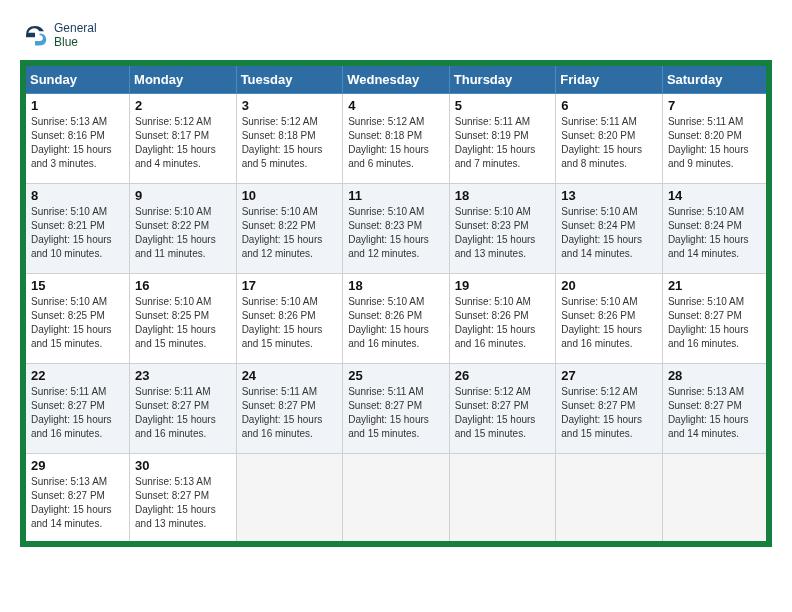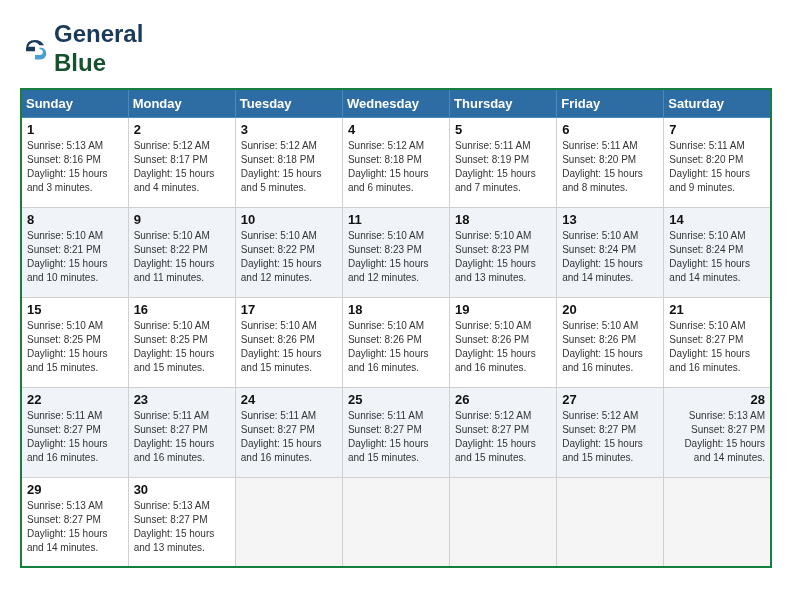--- a/index.html
+++ b/index.html
@@ -14,22 +14,22 @@
       display: flex;
       justify-content: space-between;
       align-items: flex-start;
       margin-bottom: 10px;
     }
     .logo {
       display: flex;
       align-items: center;
     }
     .logo-text {
-      font-size: 24px;
-      font-weight: bold;
+      font-size: 12px;
+      font-weight: normal;
       color: #1a3a5c;
       line-height: 1.2;
     }
     .logo-text span {
       color: #14532d;
     }
     .logo-icon {
       width: 30px;
       height: 30px;
       margin-right: 4px;
@@ -42,21 +42,21 @@
       color: #1a3a5c;
       font-weight: normal;
     }
     .location {
       font-size: 14px;
       color: #333;
     }
     .calendar {
       width: 100%;
       border-collapse: collapse;
-      border: 2px solid #15803d;
+      border: 6px solid #15803d;
     }
     .calendar th {
       background: #2e6da4;
       color: #fff;
       font-weight: bold;
       font-size: 13px;
       padding: 6px 4px;
       text-align: left;
       border: 1px solid #4a8bbf;
     }
@@ -342,21 +342,21 @@
         </div>
       </td>
         <td style="background: rgb(240, 244, 248);">
         <span class="day-num">27</span>
         <div class="day-info">
           <span>Sunrise: 5:12 AM</span><br>
           <span>Sunset: 8:27 PM</span><br>
           <span>Daylight: 15 hours and 15 minutes.</span>
         </div>
       </td>
-        <td style="background: rgb(240, 244, 248); text-align: right;">
+        <td style="background: rgb(240, 244, 248);">
         <span class="day-num">28</span>
         <div class="day-info">
           <span>Sunrise: 5:13 AM</span><br>
           <span>Sunset: 8:27 PM</span><br>
           <span>Daylight: 15 hours and 14 minutes.</span>
         </div>
       </td>
       </tr>
       <tr>
         <td style="background: rgb(255, 255, 255);">

